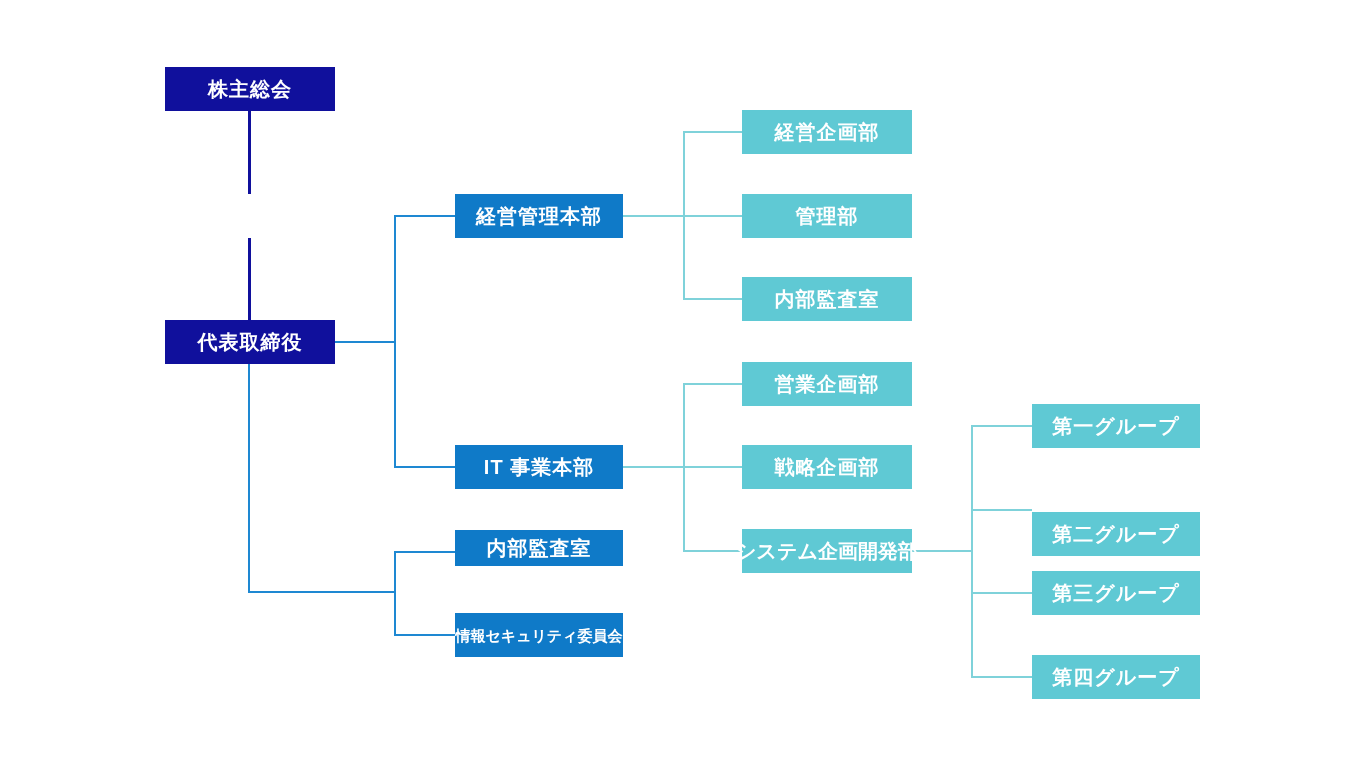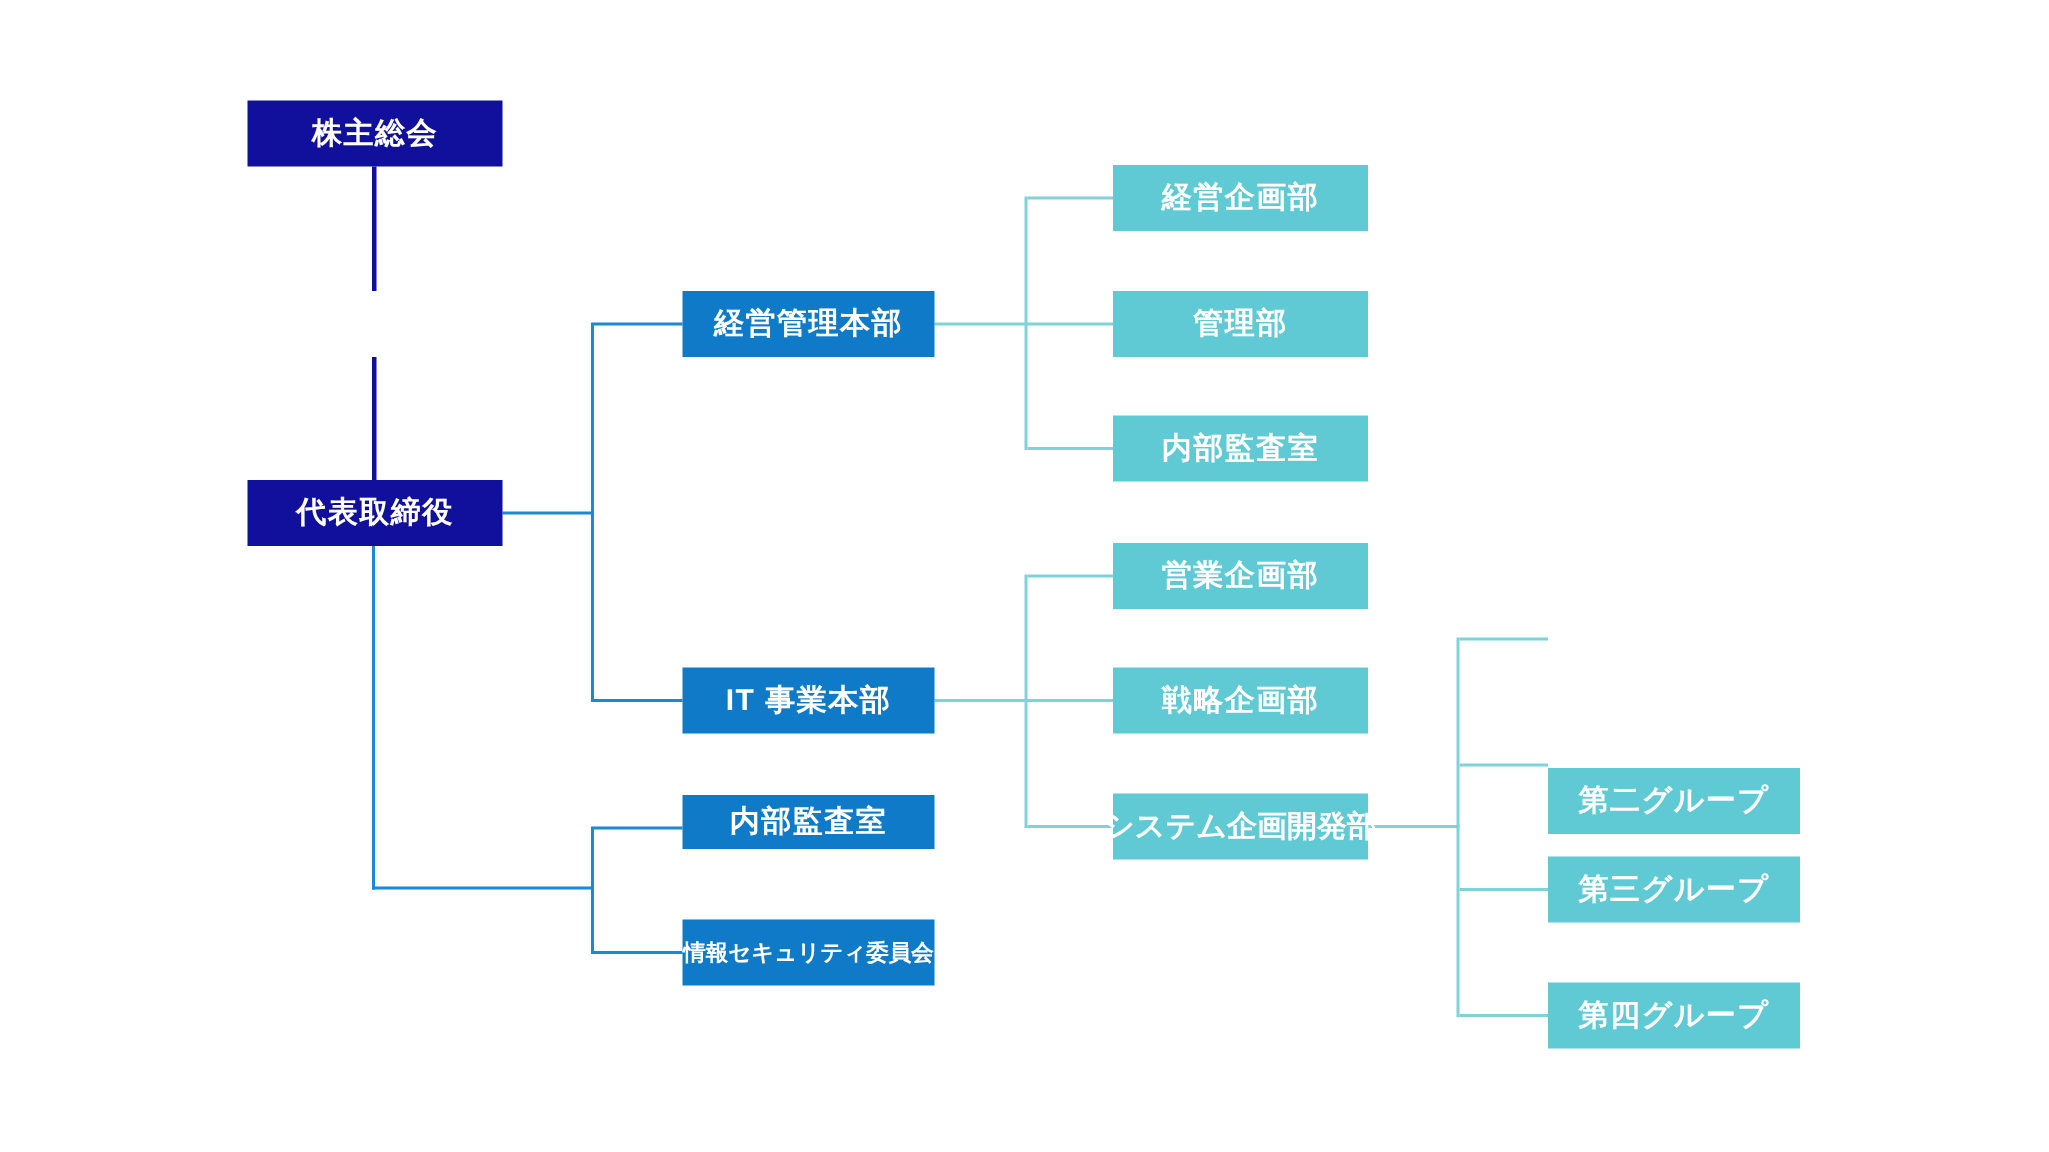--- a/index.html
+++ b/index.html
@@ -61,20 +61,21 @@
   <div class="node blue" style="left:455px; top:530px; width:168px; height:36px;">内部監査室</div>
   <div class="node blue small-text" style="left:455px; top:613px; width:168px; height:44px;">情報セキュリティ委員会</div>
 
   <div class="node teal" style="left:742px; top:110px; width:170px; height:44px;">経営企画部</div>
   <div class="node teal" style="left:742px; top:194px; width:170px; height:44px;">管理部</div>
   <div class="node teal" style="left:742px; top:277px; width:170px; height:44px;">内部監査室</div>
   <div class="node teal" style="left:742px; top:362px; width:170px; height:44px;">営業企画部</div>
   <div class="node teal" style="left:742px; top:445px; width:170px; height:44px;">戦略企画部</div>
   <div class="node teal mid-text" style="left:742px; top:529px; width:170px; height:44px;">システム企画開発部</div>
 
+  <div class="node teal" style="left:1032px; top:404px; width:168px; height:44px;">第一グループ</div>
   <div class="node teal" style="left:1032px; top:512px; width:168px; height:44px;">第二グループ</div>
   <div class="node teal" style="left:1032px; top:571px; width:168px; height:44px;">第三グループ</div>
   <div class="node teal" style="left:1032px; top:655px; width:168px; height:44px;">第四グループ</div>
 
   <div class="conn navy-l" style="left:248px; top:111px; width:3px; height:83px;"></div>
   <div class="conn navy-l" style="left:248px; top:238px; width:3px; height:82px;"></div>
 
   <div class="conn blue-l" style="left:335px; top:341px; width:61px; height:2px;"></div>
   <div class="conn blue-l" style="left:394px; top:215px; width:2px; height:253px;"></div>
   <div class="conn blue-l" style="left:396px; top:215px; width:59px; height:2px;"></div>

